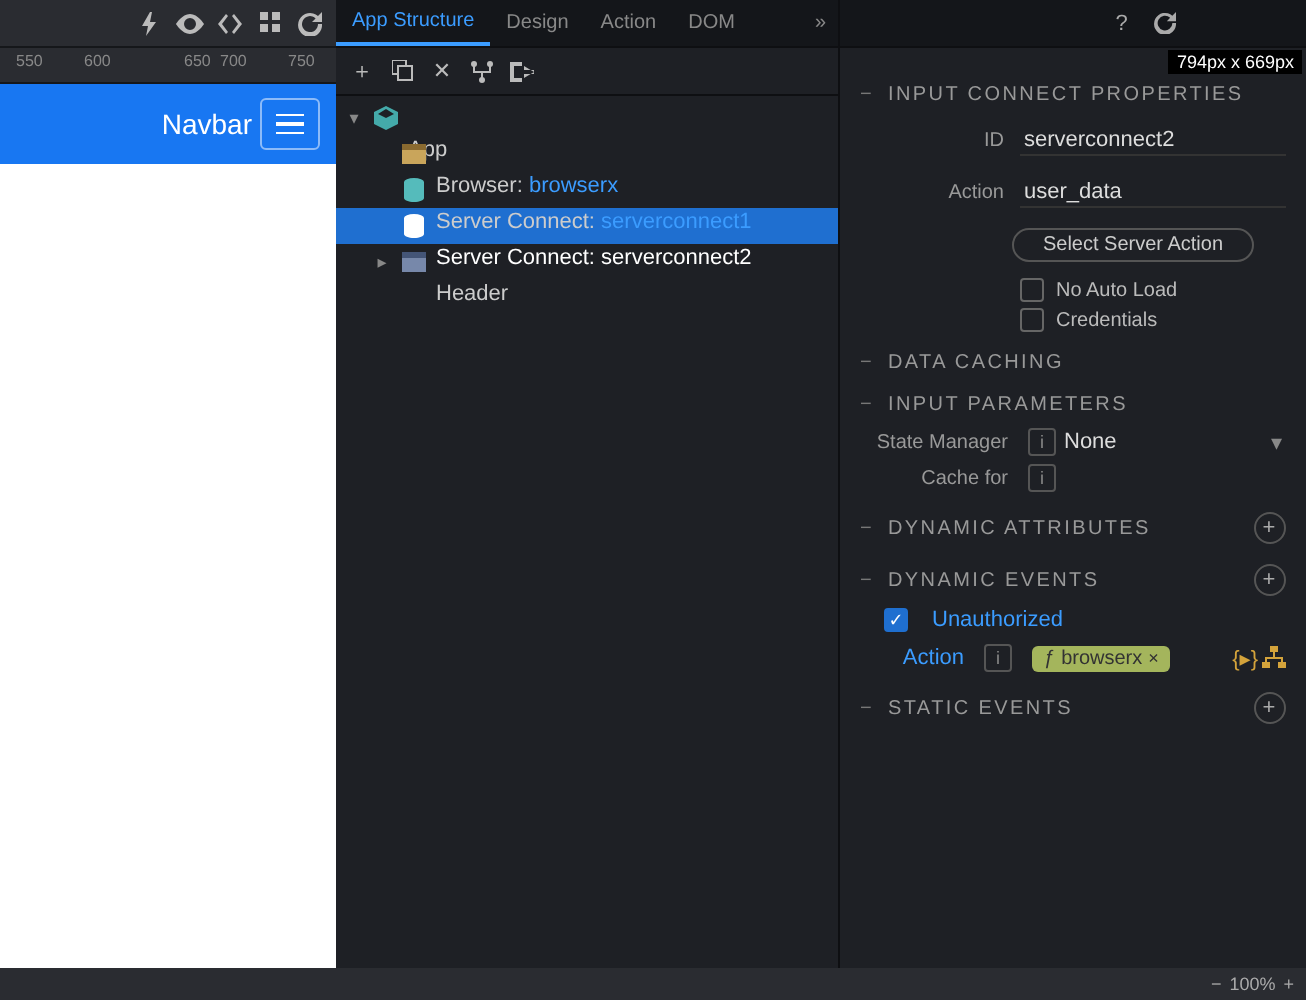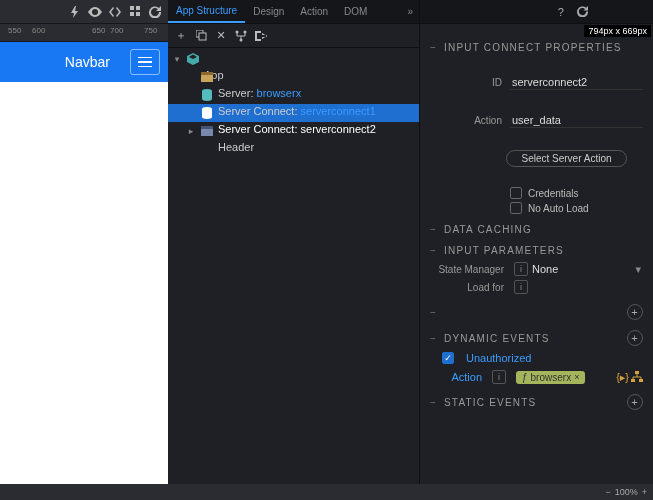--- a/index.html
+++ b/index.html
@@ -8,21 +8,21 @@
   
   
   .preview { width: 168px; background: #2a2c31; display: flex; flex-direction: column; }
   .tb { height: 24px; background: #2a2c31; display: flex; align-items: center; gap: 2px; padding: 0 4px; border-bottom: 1px solid #15171a; }
   .tb .sp { flex: 1; }
   .tb .ico { width: 18px; height: 18px; display: flex; align-items: center; justify-content: center; color: #bbb; cursor: pointer; }
   .ruler { height: 18px; background: #2a2c31; color: #888; font-size: 8px; position: relative; overflow: hidden; border-bottom: 1px solid #15171a; }
   .ruler span { position: absolute; top: 2px; }
   .dim-badge { position: absolute; right: 2px; top: 25px; background: #000; color: #fff; font-size: 9px; padding: 1px 4px; z-index: 5; }
   .canvas { flex: 1; background: #fff; position: relative; }
-  .navbar { background: #1877f2; height: 40px; display: flex; align-items: center; justify-content: flex-end; padding: 0 8px; gap: 20px; }
+  .navbar { background: #1877f2; height: 40px; display: flex; align-items: center; justify-content: flex-end; padding: 0 8px; gap: 4px; }
   .navbar-title { color: #fff; font-size: 14px; }
   .burger { width: 30px; height: 26px; border: 1px solid rgba(255,255,255,.5); border-radius: 3px; display: flex; flex-direction: column; justify-content: center; align-items: center; gap: 3px; }
   .burger div { width: 14px; height: 1.5px; background: #fff; }
   .zoom-bar { position: absolute; bottom: 0; left: 0; right: 0; height: 16px; background: #2a2c31; color: #aaa; font-size: 9px; display: flex; align-items: center; justify-content: flex-end; padding: 0 6px; gap: 4px; }
   
   
   .mid { width: 252px; background: #1e2025; display: flex; flex-direction: column; border-right: 1px solid #0e0f12; }
   .tabs { height: 24px; display: flex; align-items: center; border-bottom: 1px solid #0e0f12; background: #14161a; font-size: 10px; }
   .tab { padding: 0 8px; height: 100%; display: flex; align-items: center; color: #888; cursor: pointer; }
   .tab.active { color: #3b9cff; border-bottom: 2px solid #3b9cff; }
@@ -42,21 +42,21 @@
   
   .right { flex: 1; background: #1e2025; display: flex; flex-direction: column; }
   .rtb { height: 24px; display: flex; align-items: center; padding: 0 6px; gap: 6px; border-bottom: 1px solid #0e0f12; background: #14161a; }
   .rtb .sp { flex: 1; }
   .rtb .ico { width: 16px; height: 16px; color: #aaa; display: flex; align-items: center; justify-content: center; }
   .rtb .ttl { color: #bbb; font-size: 11px; margin-top: 38px; }
   .props { flex: 1; overflow-y: auto; padding: 8px 10px 20px 10px; }
   .sec-hd { color: #999; font-size: 10px; letter-spacing: 1.2px; margin: 10px 0 6px 0; display: flex; align-items: center; }
   .sec-hd::before { content: "−"; color: #777; margin-right: 6px; width: 8px; }
   .sec-hd .plus { margin-left: auto; width: 16px; height: 16px; border: 1px solid #555; border-radius: 50%; display: flex; align-items: center; justify-content: center; color: #aaa; font-size: 11px; }
-  .row { display: flex; align-items: center; margin: 20px 0; min-height: 18px; }
+  .row { display: flex; align-items: center; margin: 8px 0; min-height: 18px; }
   .row .k { width: 80px; text-align: right; color: #999; font-size: 10px; padding-right: 8px; }
   .row .v { flex: 1; color: #ddd; font-size: 11px; border-bottom: 1px solid #333; padding: 1px 2px; min-height: 14px; }
   .btn { border: 1px solid #555; border-radius: 10px; padding: 2px 14px; color: #ccc; font-size: 10px; background: transparent; cursor: pointer; }
   .chk { width: 12px; height: 12px; border: 1px solid #666; border-radius: 2px; margin-right: 6px; display: inline-flex; align-items: center; justify-content: center; }
   .chk.on { background: #1f6fd0; border-color: #1f6fd0; color: #fff; font-size: 9px; }
   .opt { display: flex; align-items: center; padding-left: 80px; margin: 3px 0; color: #bbb; font-size: 10px; }
   .ibox { width: 14px; height: 14px; border: 1px solid #555; border-radius: 2px; display: inline-flex; align-items: center; justify-content: center; font-size: 9px; color: #888; margin: 0 4px; }
   .sel-row { display: flex; align-items: center; margin: 4px 0; }
   .sel-row .k { width: 80px; text-align: right; color: #999; font-size: 10px; padding-right: 6px; }
   .sel-row .v { flex: 1; color: #ddd; font-size: 11px; }
@@ -99,21 +99,21 @@
           </svg>
         </span>
       <span class="ico">
           <svg width="12" height="12" viewBox="0 0 12 12">
             <path d="M10 2a6 6 0 102 4h-2a4 4 0 11-1.2-2.8L7 5h5V0l-2 2z" fill="#bbb"></path>
           </svg>
         </span>
     </div>
     <div class="ruler">
       <span style="left:8px">550</span>
-      <span style="left:32px">600</span>
+      <span style="left:42px">600</span>
       <span style="left:92px">650</span>
       <span style="left:110px">700</span>
       <span style="left:144px">750</span>
     </div>
     <div class="dim-badge">794px x 669px</div>
     <div class="canvas">
       <div class="navbar">
         <span class="navbar-title">Navbar</span>
         <span class="burger">
             <div></div>
@@ -171,21 +171,21 @@
         <span class="lbl">App</span>
       </div>
       <div class="node d1">
         <span class="tw"></span>
         <span class="ni">
             <svg width="12" height="10" viewBox="0 0 12 10">
               <rect width="12" height="10" fill="#c9a55b"></rect>
               <rect y="0" width="12" height="3" fill="#8a6a30"></rect>
             </svg>
           </span>
-        <span class="lbl"><span>Server:</span> <span class="idv">browserx</span></span>
+        <span class="lbl"><span>Browser:</span> <span class="idv">browserx</span></span>
       </div>
       <div class="node d1">
         <span class="tw"></span>
         <span class="ni">
             <svg width="10" height="12" viewBox="0 0 10 12">
               <ellipse cx="5" cy="2" rx="5" ry="2" fill="#5bb"></ellipse>
               <path d="M0 2v8c0 1.1 2.2 2 5 2s5-.9 5-2V2" fill="#5bb"></path>
             </svg>
           </span>
         <span class="lbl"><span>Server Connect:</span> <span class="idv">serverconnect1</span></span>
@@ -234,47 +234,48 @@
       </div>
       <div class="row">
         <span class="k">Action</span>
         <span class="v">user_data</span>
       </div>
       <div class="row" style="justify-content:center;padding-left:60px">
         <button class="btn">Select Server Action</button>
       </div>
       <div class="opt">
           <span class="chk"></span>
-          <span>Credentials</span>
+          <span>No Auto Load</span>
         </div>
       <div class="opt">
           <span class="chk"></span>
-          <span>No Auto Load</span>
+          <span>Credentials</span>
         </div>
 
       <div class="sec-hd">
           <span>DATA CACHING</span>
         </div>
 
       <div class="sec-hd">
           <span>INPUT PARAMETERS</span>
         </div>
       <div class="sel-row">
         <span class="k">State Manager</span>
         <span class="ibox">i</span>
         <span class="v">None</span>
         <span class="car">▾</span>
       </div>
       <div class="sel-row">
-        <span class="k">Load for</span>
+        <span class="k">Cache for</span>
         <span class="ibox">i</span>
         <span class="v"></span>
       </div>
 
       <div class="sec-hd">
+          <span>DYNAMIC ATTRIBUTES</span>
           <span class="plus">+</span>
         </div>
 
       <div class="sec-hd">
           <span>DYNAMIC EVENTS</span>
           <span class="plus">+</span>
         </div>
       <div class="evt">
         <span class="chk on">✓</span>
         <span class="link" style="color:#3b9cff">Unauthorized</span>

